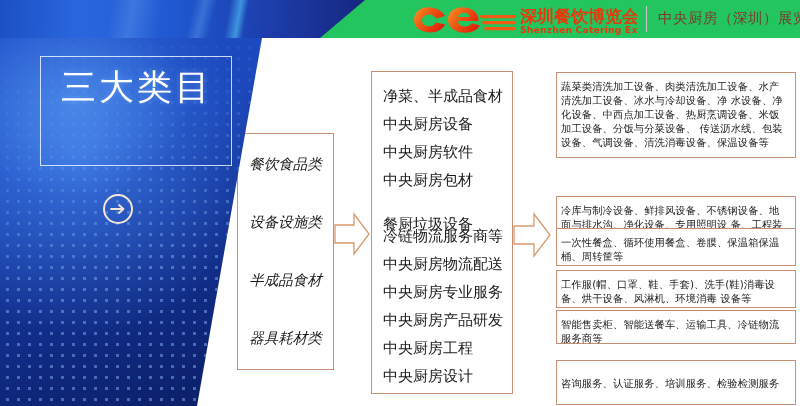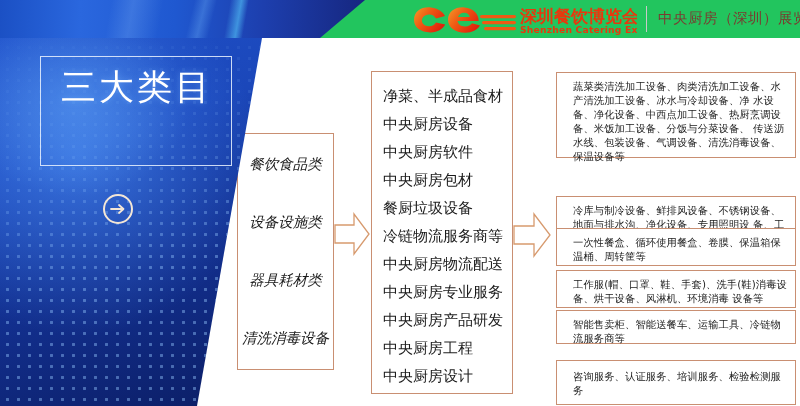--- a/index.html
+++ b/index.html
@@ -126,21 +126,21 @@
   #arrow-1 { left: 334px; top: 212px; }
   #arrow-2 { left: 513px; top: 212px; }
 
   
   .detail-box {
     position: absolute;
     left: 556px;
     width: 240px;
     border: 1px solid #c98f72;
     box-sizing: border-box;
-    padding: 6px 7px 6px 16px;
+    padding: 6px 7px 6px 4px;
     color: #1b1b1b;
     font-size: 10.3px;
     line-height: 14px;
     letter-spacing: 0.1px;
     font-family: "DejaVu Sans", "Liberation Sans", sans-serif;
     background: #ffffff;
     z-index: 20;
   }
   #detail-0 { top: 72px;  height: 86px; }
   #detail-1 { top: 172px; height: 50px; margin-top: 24px; }
@@ -194,38 +194,38 @@
     <svg width="18" height="18" viewBox="0 0 18 18" xmlns="http://www.w3.org/2000/svg">
       <path d="M2 9 H14 M10 5 L14.5 9 L10 13" stroke="#f3e6d6" stroke-width="1.8" fill="none" stroke-linecap="round" stroke-linejoin="round"></path>
     </svg>
   </div>
 </div>
 
 <div class="col-box" id="col1-box">
   <div id="col1-list">
     <div class="col-item" style="top:21px">餐饮食品类</div>
     <div class="col-item" style="top:79px">设备设施类</div>
-    <div class="col-item" style="top:137px">器具耗材类</div>
-    <div class="col-item" style="top:195px">清洗消毒设备</div>
+    <div class="col-item" style="top:137px">半成品食材</div>
+    <div class="col-item" style="top:195px">器具耗材类</div>
   </div>
 </div>
 
 <div class="connector" id="arrow-1">
   <svg width="36" height="44" viewBox="0 0 36 44" xmlns="http://www.w3.org/2000/svg">
     <path d="M1 13 H20 V2 L35 22 L20 42 V31 H1 Z" fill="none" stroke="#d79a6e" stroke-width="1.3" stroke-linejoin="miter"></path>
   </svg>
 </div>
 
 <div class="col-box" id="col2-box">
   <div id="col2-list">
     <div class="col-item" style="top:15px">净菜、半成品食材</div>
     <div class="col-item" style="top:43px">中央厨房设备</div>
     <div class="col-item" style="top:71px">中央厨房软件</div>
     <div class="col-item" style="top:99px">中央厨房包材</div>
-    <div class="col-item" style="top:127px">餐厨垃圾设备</div>
+    <div class="col-item" style="top:143px">餐厨垃圾设备</div>
     <div class="col-item" style="top:155px">冷链物流服务商等</div>
     <div class="col-item" style="top:183px">中央厨房物流配送</div>
     <div class="col-item" style="top:211px">中央厨房专业服务</div>
     <div class="col-item" style="top:239px">中央厨房产品研发</div>
     <div class="col-item" style="top:267px">中央厨房工程</div>
     <div class="col-item" style="top:295px">中央厨房设计</div>
   </div>
 </div>
 
 <div class="connector" id="arrow-2">

